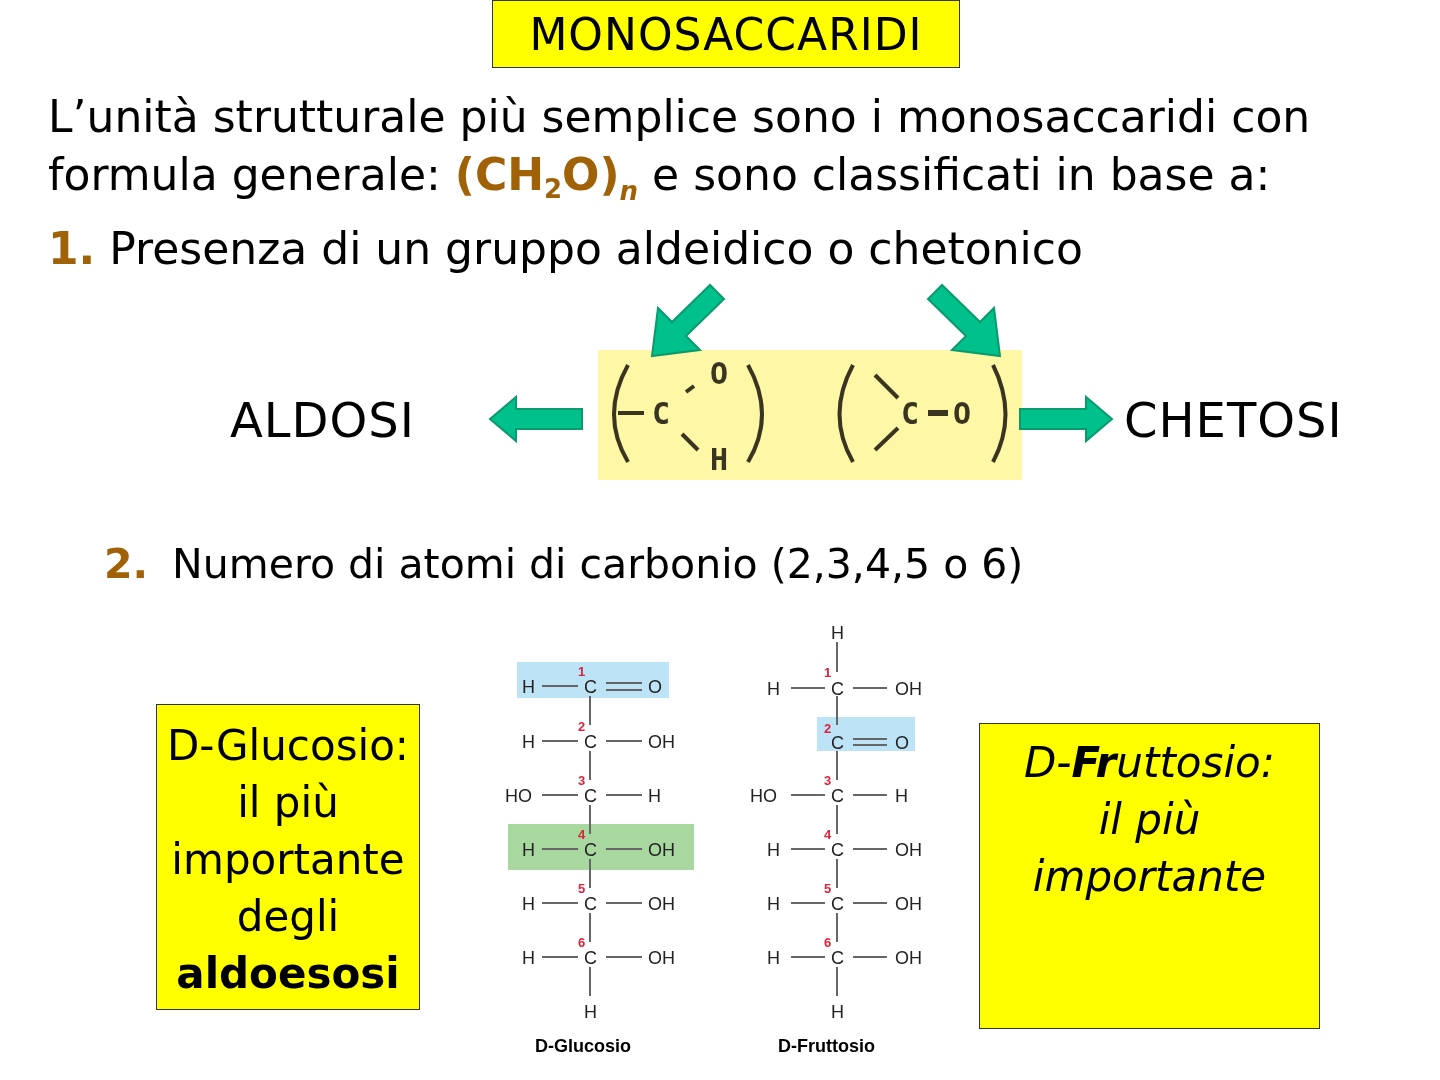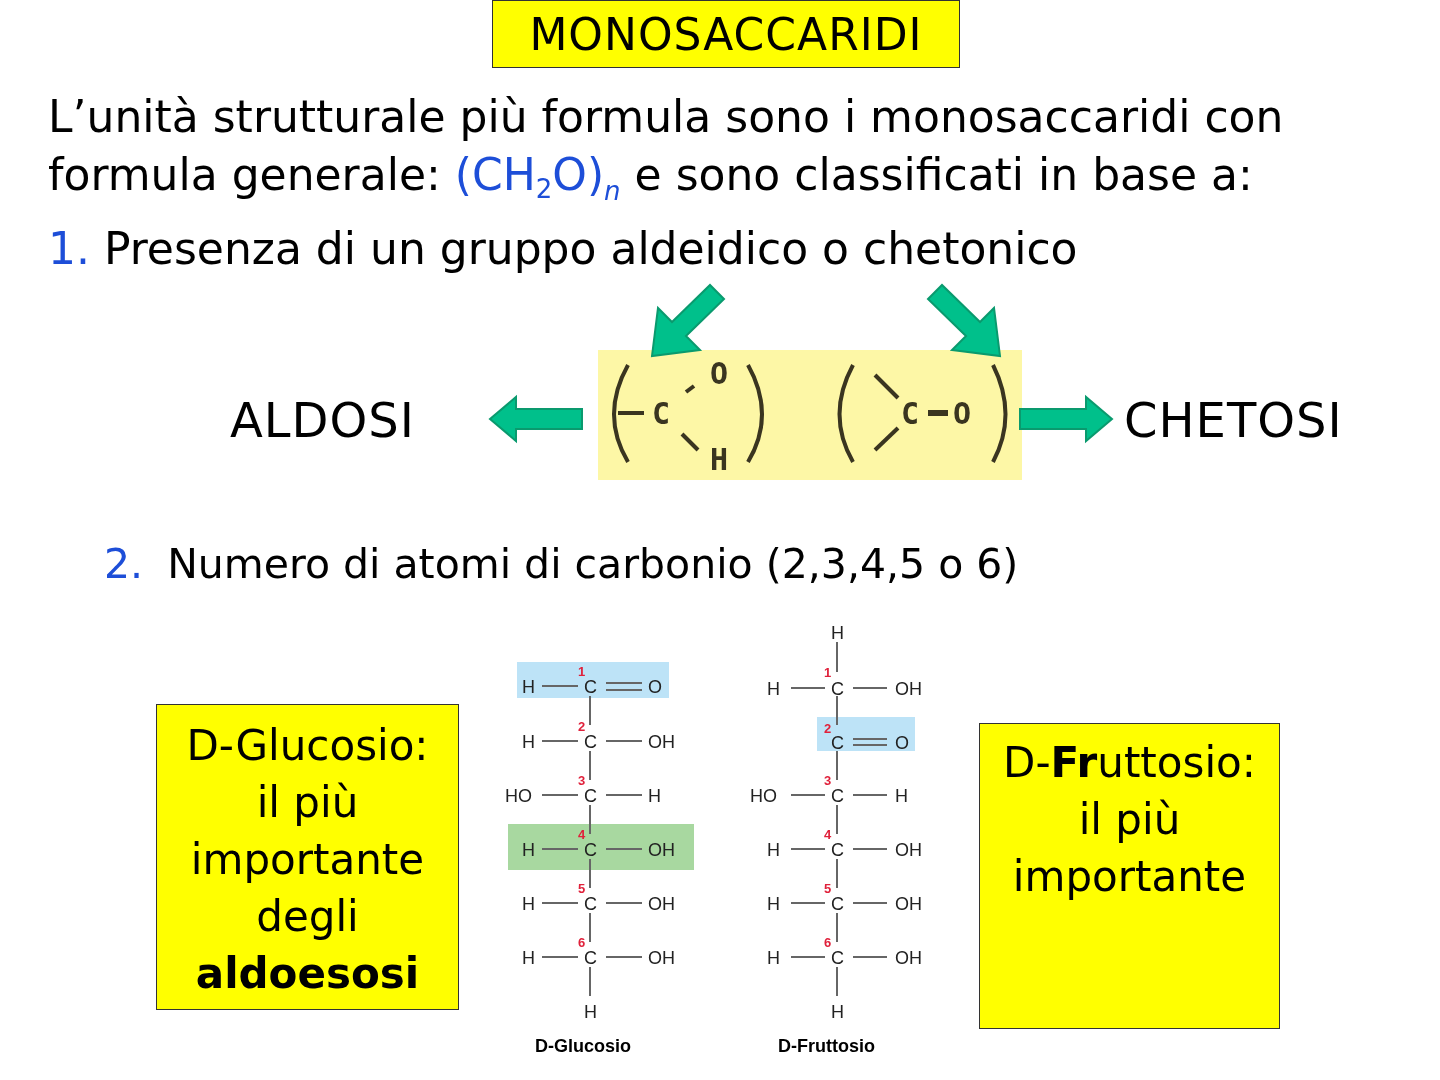--- a/index.html
+++ b/index.html
@@ -3,42 +3,42 @@
 <meta charset="utf-8">
 <style>
   html, body { margin:0; padding:0; }
   body { width:1440px; height:1080px; background:#ffffff; position:relative; overflow:hidden;
          font-family:"DejaVu Sans", sans-serif; color:#000; }
   .abs { position:absolute; }
   .title-box { left:492px; top:0px; width:468px; height:68px; background:#ffff00; border:1.5px solid #333;
                box-sizing:border-box; display:flex; align-items:center; justify-content:center;
                font-size:44px; letter-spacing:1px;text-align:center; }
   .para { left:48px; top:88px; font-size:44px; line-height:58px; white-space:nowrap; }
-  .red { color:#1d4ed8; }
+  .red { color:#a16207;font-weight:bold; }
   .formula sub { font-size:26px; vertical-align:-8px; }
   .formula .nsub { font-style:italic; font-size:26px; vertical-align:-10px; }
   .label-big { font-size:48px; letter-spacing:1px; }
   .groups-bg { left:598px; top:350px; width:424px; height:130px; background:#fdf7a6; }
   .item2 { left:104px; top:540px; font-size:41px; white-space:nowrap; }
   .item2 .num { margin-right:24px; }
   .info-box { background:#ffff00; border:1.5px solid #333; box-sizing:border-box; text-align:center;
               font-size:42px; line-height:57px; }
   .info-box b { font-weight:bold; }
   .fischer { font-family:"Liberation Sans", sans-serif; font-size:18px; color:#222; }
   .caption { font-family:"Liberation Sans", sans-serif; font-size:18px; font-weight:bold; color:#222; }
 </style>
 </head>
 <body>
 
 <div class="abs title-box">
   <span>MONOSACCARIDI</span>
 </div>
 
 <div class="abs para">
-  <div>L’unità strutturale più formula sono i monosaccaridi con</div>
+  <div>L’unità strutturale più semplice sono i monosaccaridi con</div>
   <div>
     <span>formula generale: </span><span class="red formula"><span>(CH</span><sub>2</sub><span>O)</span><span class="nsub">n</span></span><span> e sono classificati in base a:</span>
   </div>
   <div>
     <span class="red">1.</span><span> Presenza di un gruppo aldeidico o chetonico</span>
   </div>
 </div>
 
 <div class="abs label-big" style="left:230px; top:392px;">ALDOSI</div>
 <div class="abs label-big" style="left:1124px; top:392px;">CHETOSI</div>
@@ -82,29 +82,29 @@
     <text x="112" y="120">H</text>
     <text x="303" y="74">C</text>
     <text x="355" y="74">O</text>
   </g>
 </svg>
 
 <div class="abs item2">
   <span class="red num">2.</span><span>Numero di atomi di carbonio (2,3,4,5 o 6)</span>
 </div>
 
-<div class="abs info-box" style="left:156px; top:704px; width:303px; height:306px; padding-top:12px;">
+<div class="abs info-box" style="left:156px; top:704px; width:264px; height:306px; padding-top:12px;">
   <div>D-Glucosio:</div>
   <div>il più</div>
   <div>importante</div>
   <div>degli</div>
   <div><b>aldoesosi</b></div>
 </div>
 
-<div class="abs info-box" style="left:979px; top:723px; width:301px; height:306px; padding-top:10px;">
+<div class="abs info-box" style="left:979px; top:723px; width:341px; height:306px; padding-top:10px;font-style:italic;">
   <div><span>D-</span><b>Fr</b><span>uttosio:</span></div>
   <div>il più</div>
   <div>importante</div>
 </div>
 
 <svg class="abs fischer" style="left:500px; top:620px;" width="210" height="445">
   <rect x="17" y="42" width="152" height="36" fill="#bde3f7"></rect>
   <rect x="8" y="204" width="186" height="46" fill="#a8d8a0"></rect>
   <g stroke="#666" stroke-width="2">
     <line x1="90" y1="76" x2="90" y2="105"></line>

